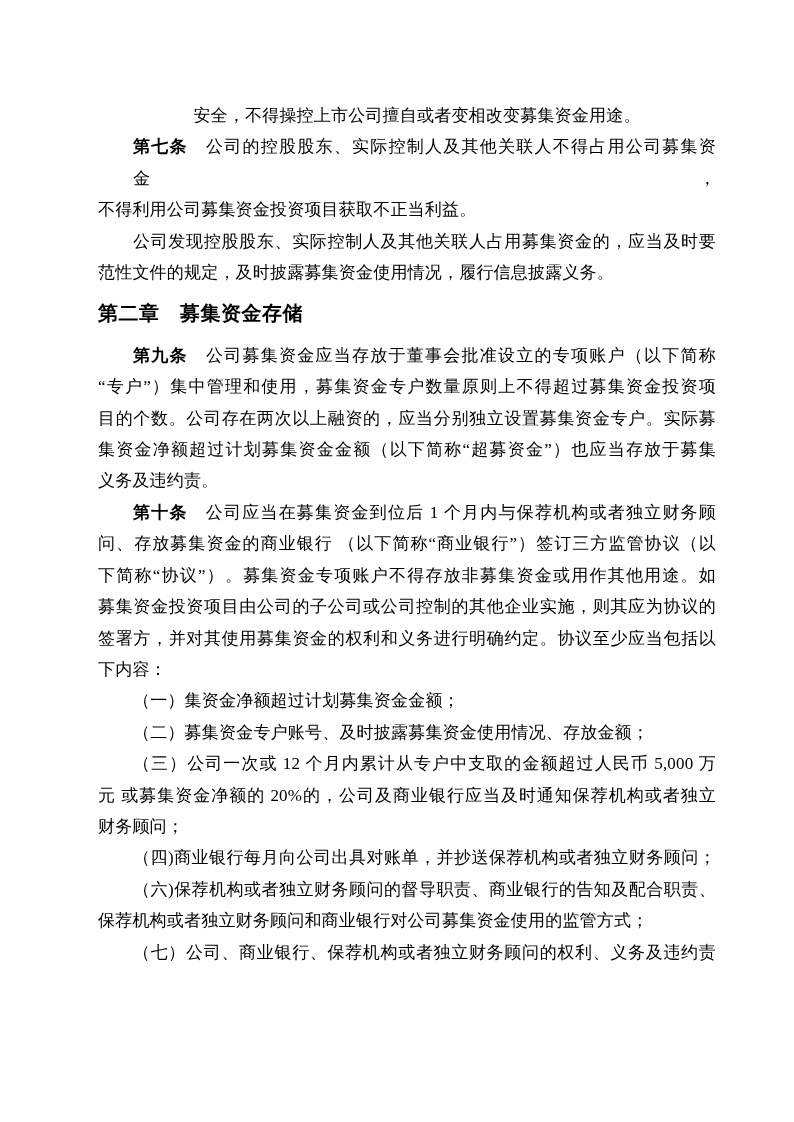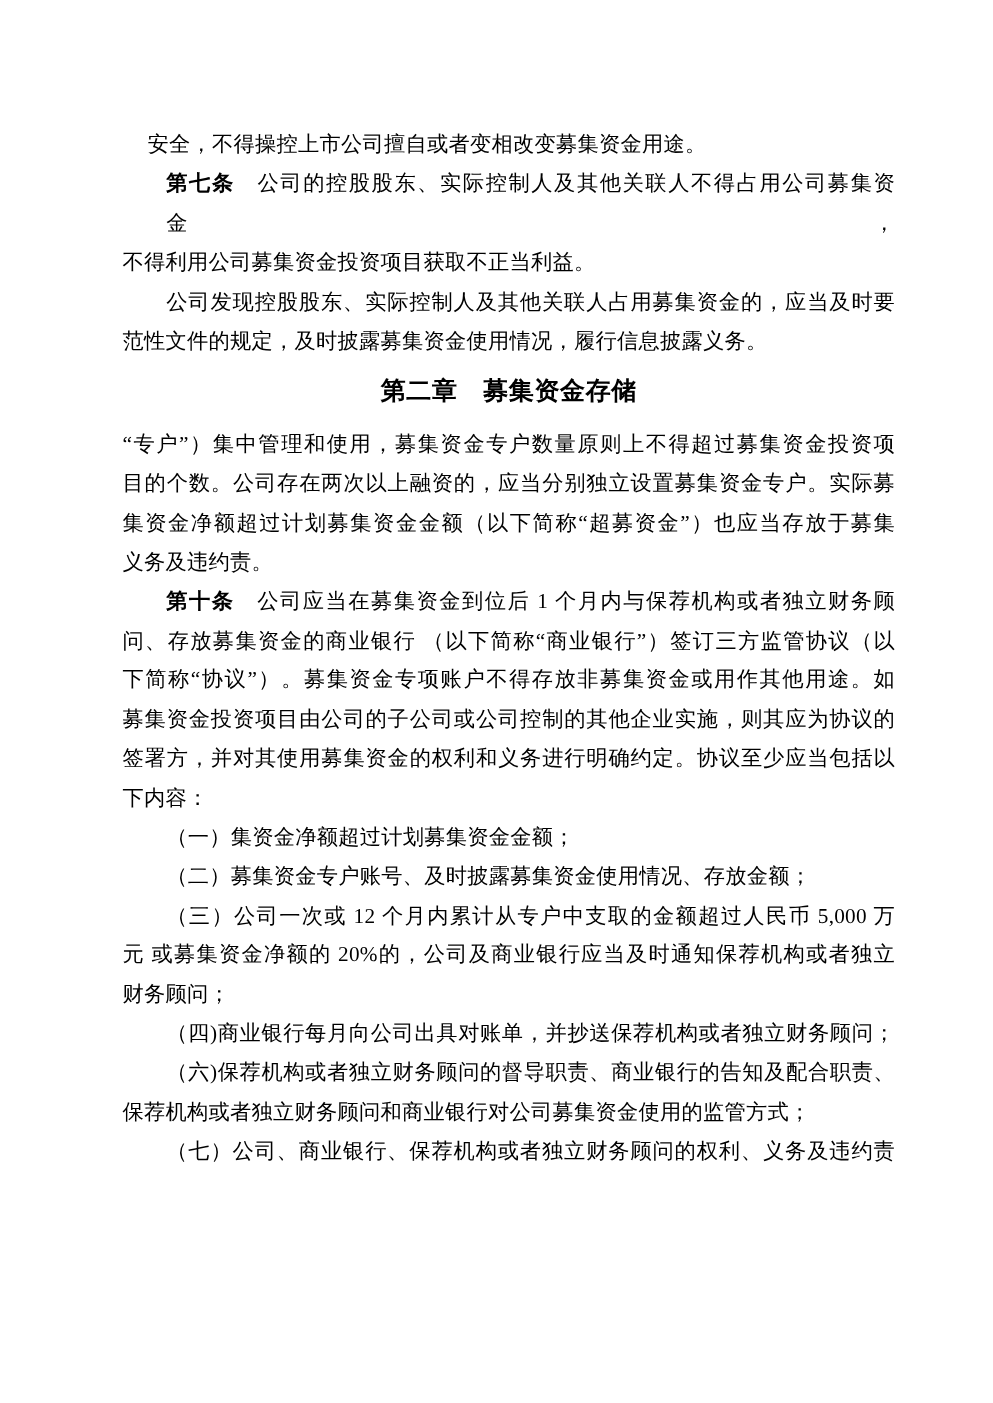--- a/index.html
+++ b/index.html
@@ -24,43 +24,43 @@
   .line {
     font-size: 17px;
     line-height: 31.4px;
     text-align: left;
     letter-spacing: 0.2px;
   }
   .line.j {
     text-align: justify;
     text-align-last: justify;
   }
-  .line.ind-one { padding-left: 20px; }
+  .line.ind-one { padding-left: 20px; text-align: center; }
   .line.ind-two { padding-left: 35px; }
   .b { font-weight: bold; margin-top: 16px; }
   .heading {
     font-size: 20px;
     line-height: 31.4px;
     font-weight: bold;
-    text-align: center;
     margin: 10px 0;
     letter-spacing: 0.5px;
   }
 </style>
 </head>
 <body>
 
 <div class="page">
   <div class="doc-body">
       <div class="line ind-one">安全，不得操控上市公司擅自或者变相改变募集资金用途。</div>
       <div class="line j ind-two"><span class="b">第七条</span>　公司的控股股东、实际控制人及其他关联人不得占用公司募集资金，</div>
       <div class="line">不得利用公司募集资金投资项目获取不正当利益。</div>
       <div class="line j ind-two">公司发现控股股东、实际控制人及其他关联人占用募集资金的，应当及时要</div>
       <div class="line">范性文件的规定，及时披露募集资金使用情况，履行信息披露义务。</div>
       <div class="heading">第二章　募集资金存储</div>
+      <div class="line j ind-two"><span class="b">第九条</span>　公司募集资金应当存放于董事会批准设立的专项账户（以下简称</div>
       <div class="line j">“专户”）集中管理和使用，募集资金专户数量原则上不得超过募集资金投资项</div>
       <div class="line j">目的个数。公司存在两次以上融资的，应当分别独立设置募集资金专户。实际募</div>
       <div class="line j">集资金净额超过计划募集资金金额（以下简称“超募资金”）也应当存放于募集</div>
       <div class="line">义务及违约责。</div>
       <div class="line j ind-two"><span class="b">第十条</span>　公司应当在募集资金到位后 1 个月内与保荐机构或者独立财务顾</div>
       <div class="line j">问、存放募集资金的商业银行 （以下简称“商业银行”）签订三方监管协议（以</div>
       <div class="line j">下简称“协议”）。募集资金专项账户不得存放非募集资金或用作其他用途。如</div>
       <div class="line j">募集资金投资项目由公司的子公司或公司控制的其他企业实施，则其应为协议的</div>
       <div class="line j">签署方，并对其使用募集资金的权利和义务进行明确约定。协议至少应当包括以</div>
       <div class="line">下内容：</div>

